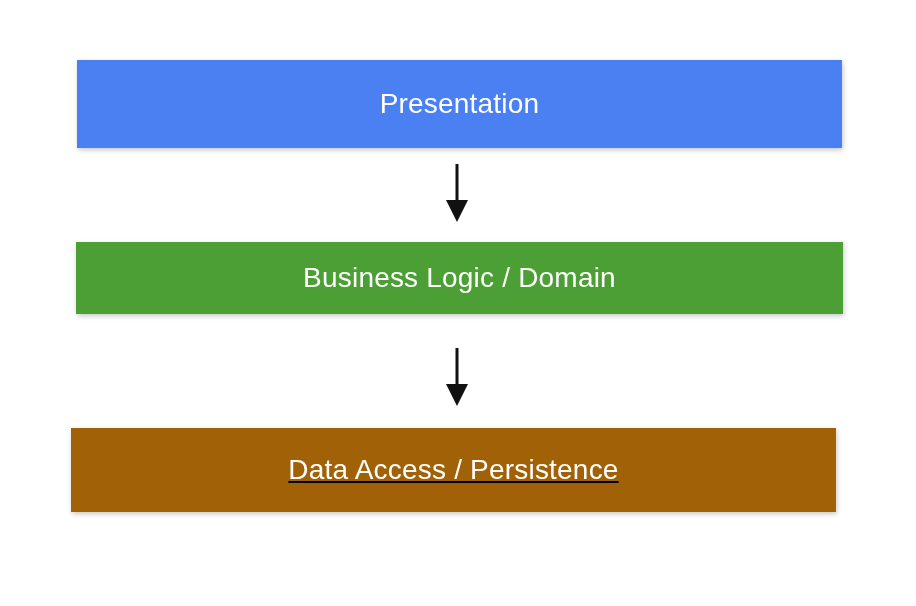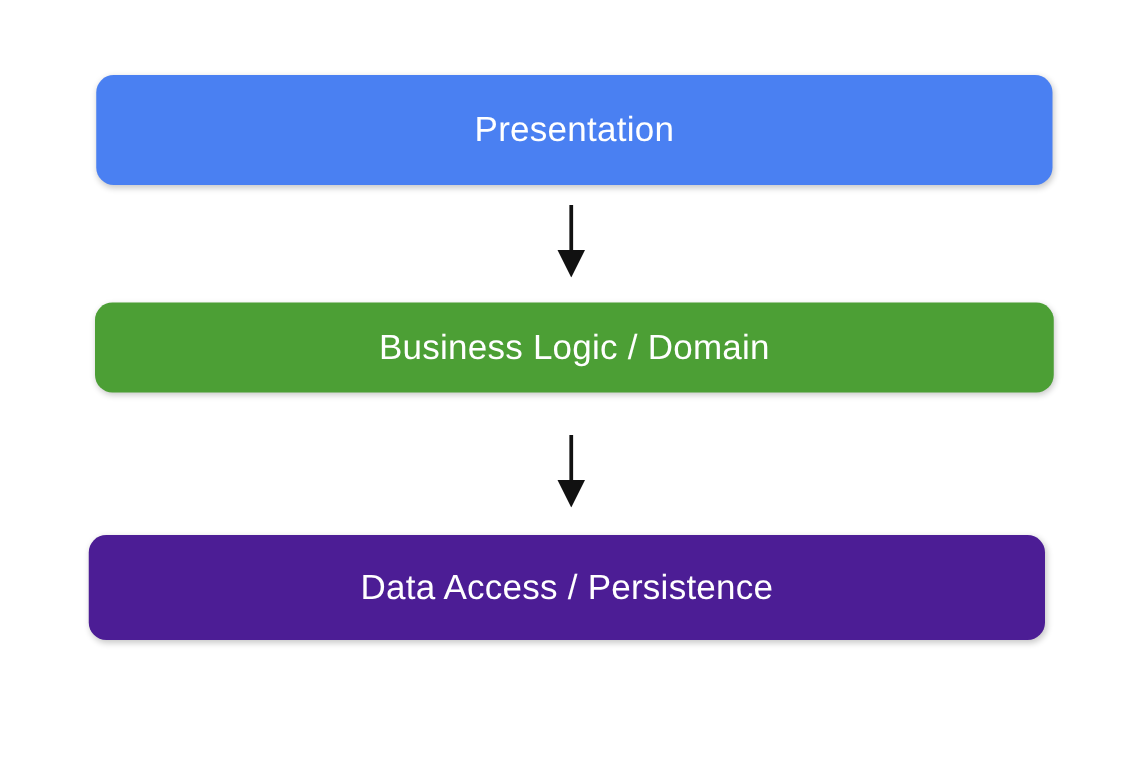--- a/index.html
+++ b/index.html
@@ -13,21 +13,21 @@
     width: 916px;
     height: 606px;
     background: #ffffff;
     overflow: hidden;
   }
   .layer-box {
     position: absolute;
     display: flex;
     align-items: center;
     justify-content: center;
-    border-radius: 14px;
+    border-radius: 0;
     box-shadow: 1px 2px 5px rgba(0,0,0,0.22);
   }
   .layer-label {
     color: #ffffff;
     font-size: 28px;
     font-weight: 400;
     letter-spacing: 0.2px;
     white-space: nowrap;
   }
   .box-presentation { left: 77px;  top: 60px;  width: 765px; height: 88px; }
@@ -57,17 +57,17 @@
 
   <div class="layer-box box-business" style="background: rgb(76, 159, 53);">
     <span class="layer-label">Business Logic / Domain</span>
   </div>
 
   <svg class="arrow arrow-2" viewBox="0 0 28 58">
     <line x1="14" y1="0" x2="14" y2="38" stroke-width="3" style="stroke: rgb(17, 17, 17);"></line>
     <polygon points="3,36 25,36 14,58" style="fill: rgb(17, 17, 17);"></polygon>
   </svg>
 
-  <div class="layer-box box-data" style="background: #4c1d95;">
+  <div class="layer-box box-data" style="background: #a16207; text-decoration: underline;">
     <span class="layer-label">Data Access / Persistence</span>
   </div>
 
 </div>
 
 </body></html>

